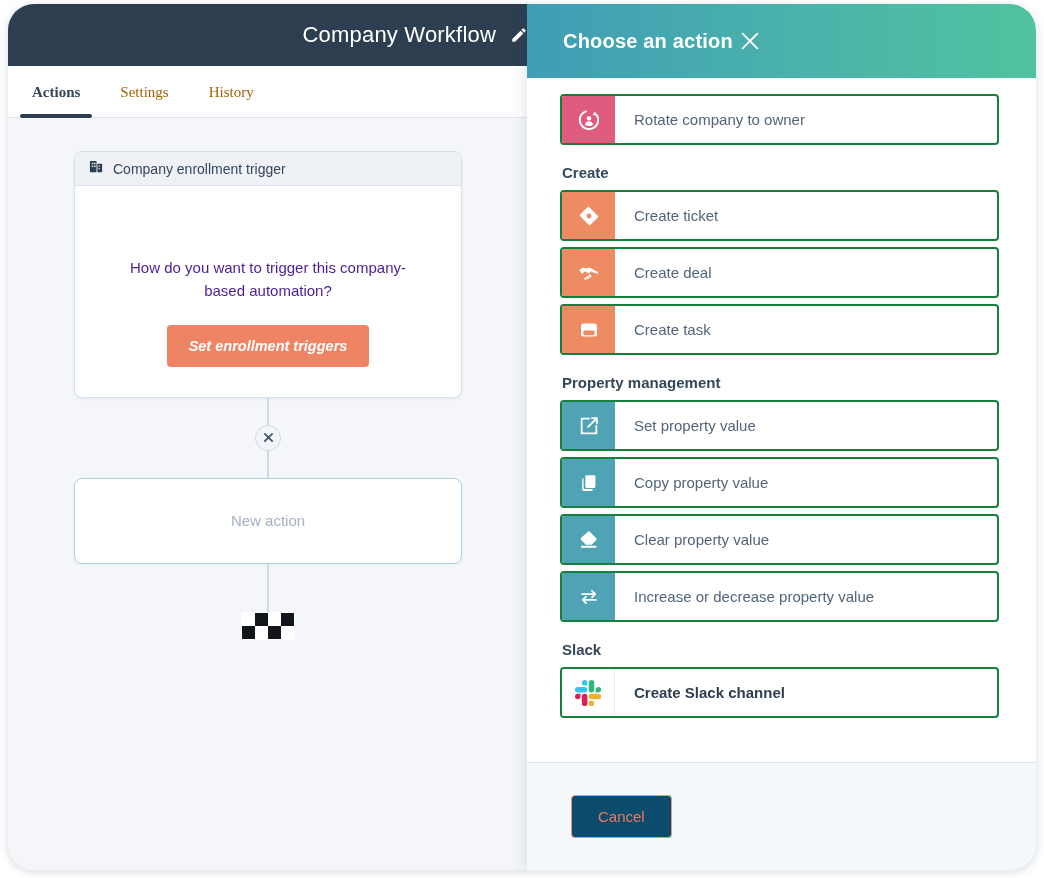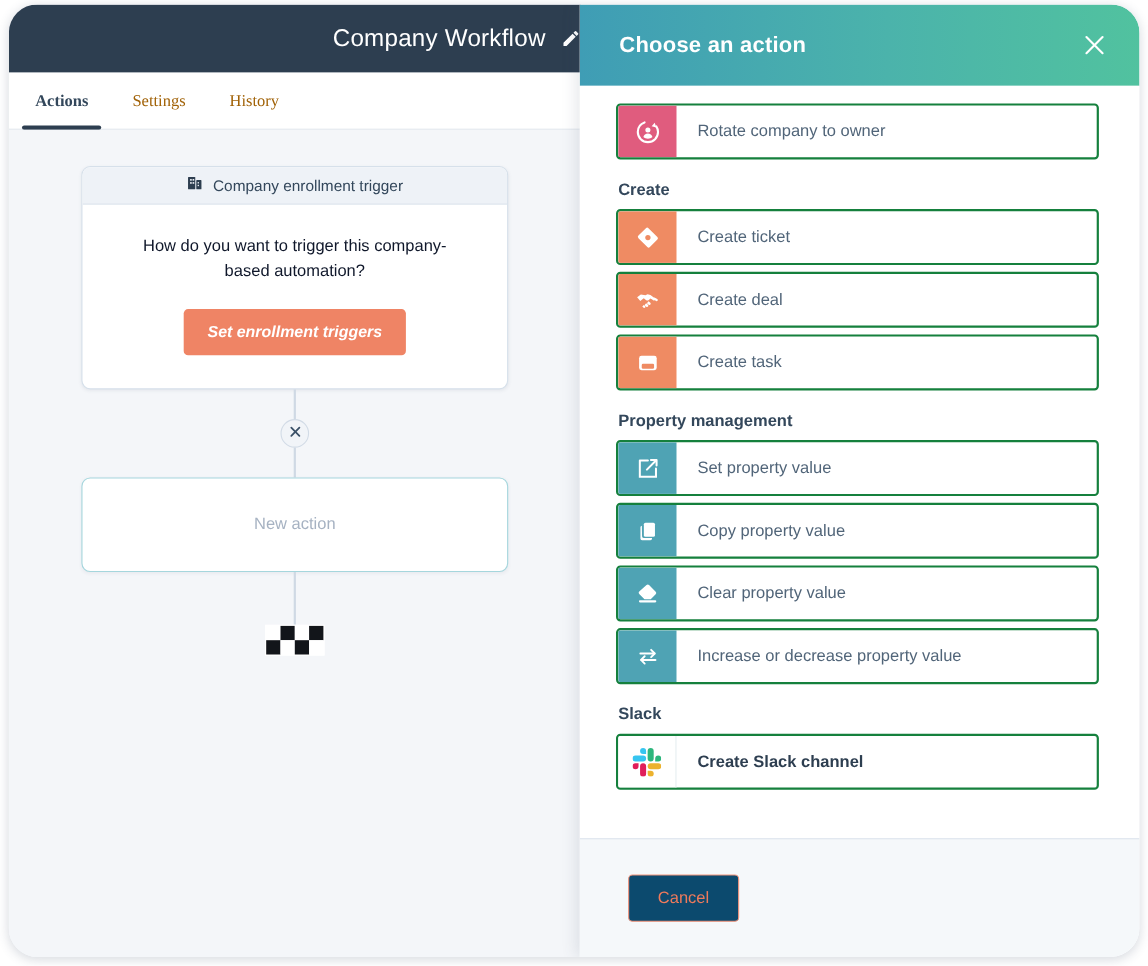--- a/index.html
+++ b/index.html
@@ -122,34 +122,34 @@
     overflow: hidden;
   }
   .trigger-head {
     background: #eef2f7;
     border-bottom: 1px solid #dde4ed;
     height: 34px;
     display: flex;
     align-items: center;
     padding: 0 14px;
     gap: 9px;
-    justify-content: center;
   }
   .trigger-head-label {
     font-size: 14px;
     color: #33475b;
   }
   .trigger-body {
     padding: 26px 42px 30px;
     text-align: center;
   }
   .trigger-q {
     font-size: 15px;
     line-height: 1.55;
-    color: #0f172a;
+    color: #4c1d95;
+    margin-top: 44px;
   }
   .set-trigger-btn {
     margin-top: 22px;
     display: inline-block;
     background: #ef8465;
     color: #ffffff;
     font-size: 14.5px;
     font-weight: 700;
     border: none;
     border-radius: 4px;
@@ -222,21 +222,21 @@
     border-top-right-radius: 26px;
     border-bottom-right-radius: 26px;
     overflow: hidden;
   }
 
   .panel-header {
     height: 74px;
     background: linear-gradient(90deg, #3f9db5 0%, #4bb3ab 55%, #51c29f 100%);
     display: flex;
     align-items: center;
-    justify-content: space-between;
+    justify-content: flex-start;
     padding: 0 24px 0 36px;
     flex: none;
   }
   .panel-title {
     color: #ffffff;
     font-size: 20px;
     font-weight: 700;
     letter-spacing: .2px;
   }
   .close-btn {

